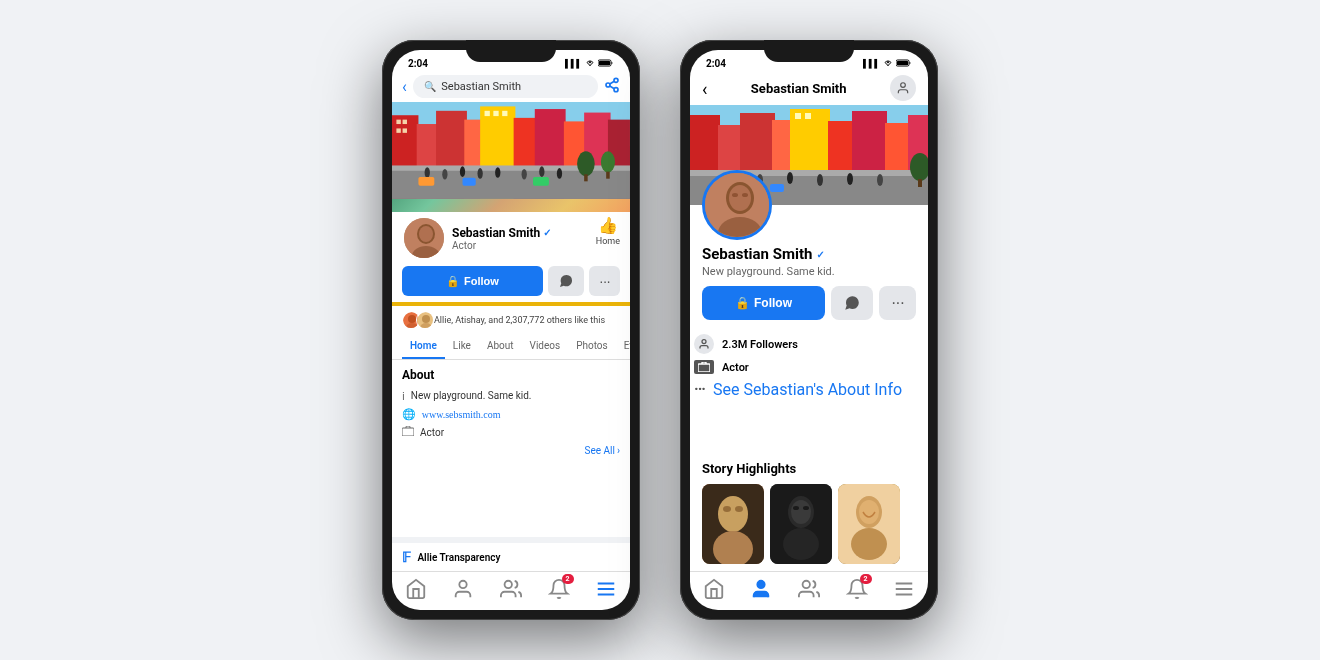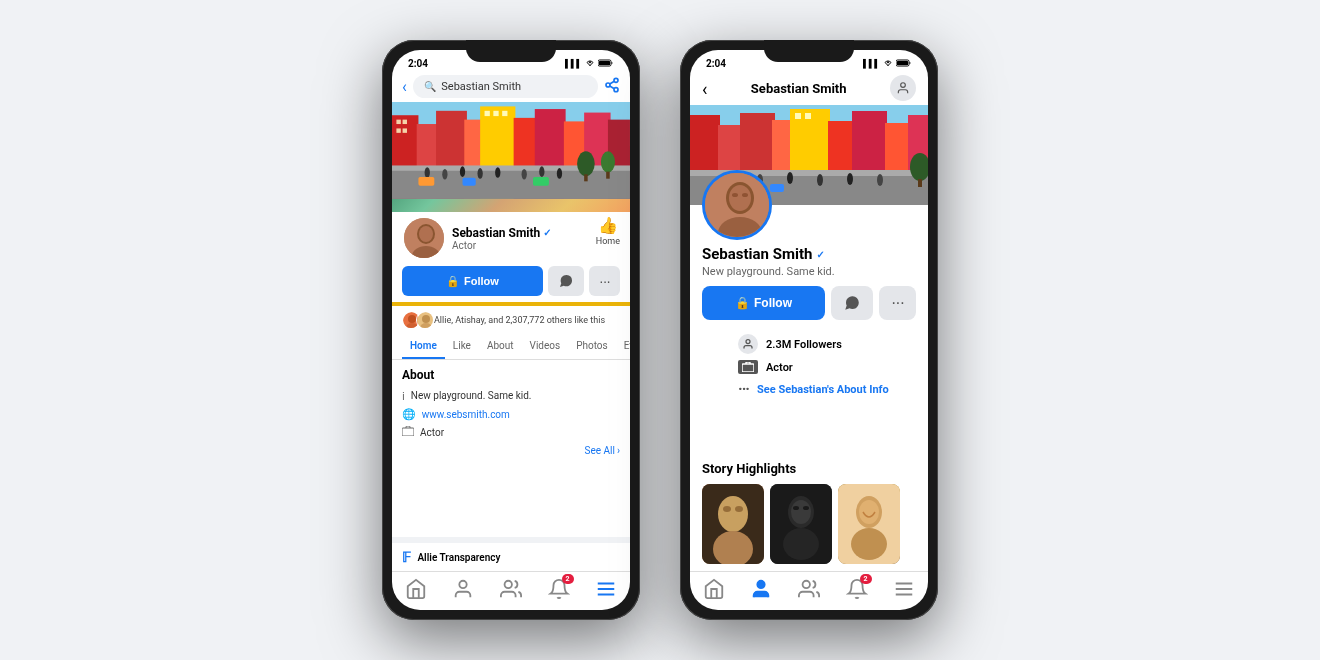--- a/index.html
+++ b/index.html
@@ -270,21 +270,21 @@
     }
     .about-item {
       display: flex;
       align-items: center;
       gap: 6px;
       font-size: 10px;
       color: #333;
       margin-bottom: 5px;
     }
     .about-icon { font-size: 11px; color: #666; }
-    .about-link { color: #1877f2; }
+    .about-link { color: #1877f2; font-family: Liberation Serif, serif; }
     .see-all {
       display: flex;
       align-items: center;
       justify-content: flex-end;
       font-size: 10px;
       color: #1877f2;
       margin-top: 6px;
       gap: 2px;
       cursor: pointer;
     }
@@ -409,21 +409,20 @@
       padding: 8px 12px;
       font-size: 12px;
       cursor: pointer;
       display: flex; align-items: center; justify-content: center;
     }
 
     
     .info-section {
       padding: 6px 4px;
       flex-shrink: 0;
-      margin-left: 44px;
     }
     .info-item {
       display: flex;
       align-items: center;
       gap: 8px;
       font-size: 11px;
       font-weight: 600;
       color: #000;
       margin-bottom: 6px;
     }
@@ -828,21 +827,21 @@
         <div class="info-icon-rect" style="background:#555;width:20px;height:14px;border-radius:2px;display:flex;align-items:center;justify-content:center;">
           <svg width="12" height="10" viewBox="0 0 12 10" fill="none" stroke="#fff" stroke-width="1.5">
               <rect x="0" y="2" width="12" height="8" rx="1"></rect>
               <path d="M4 2V1a1 1 0 011-1h2a1 1 0 011 1v1"></path>
             </svg>
         </div>
         <span>Actor</span>
       </div>
       <div class="info-item">
         <span class="info-dots">···</span>
-        <span style="font-weight:700;color:#1877f2;font-size:11px;">See Sebastian's About Info</span>
+        <span style="font-weight:400;color:#1877f2;font-size:16px;">See Sebastian's About Info</span>
       </div>
     </div>
 
     <div class="story-highlights">
       <div class="story-title">Story Highlights</div>
       <div class="story-thumbs">
         <div class="story-thumb story-thumb-1">
           <svg width="62" height="80" viewBox="0 0 62 80">
             <rect width="62" height="80" fill="#3a2a1a"></rect>
             <ellipse cx="31" cy="30" rx="15" ry="18" fill="#c8a060"></ellipse>

